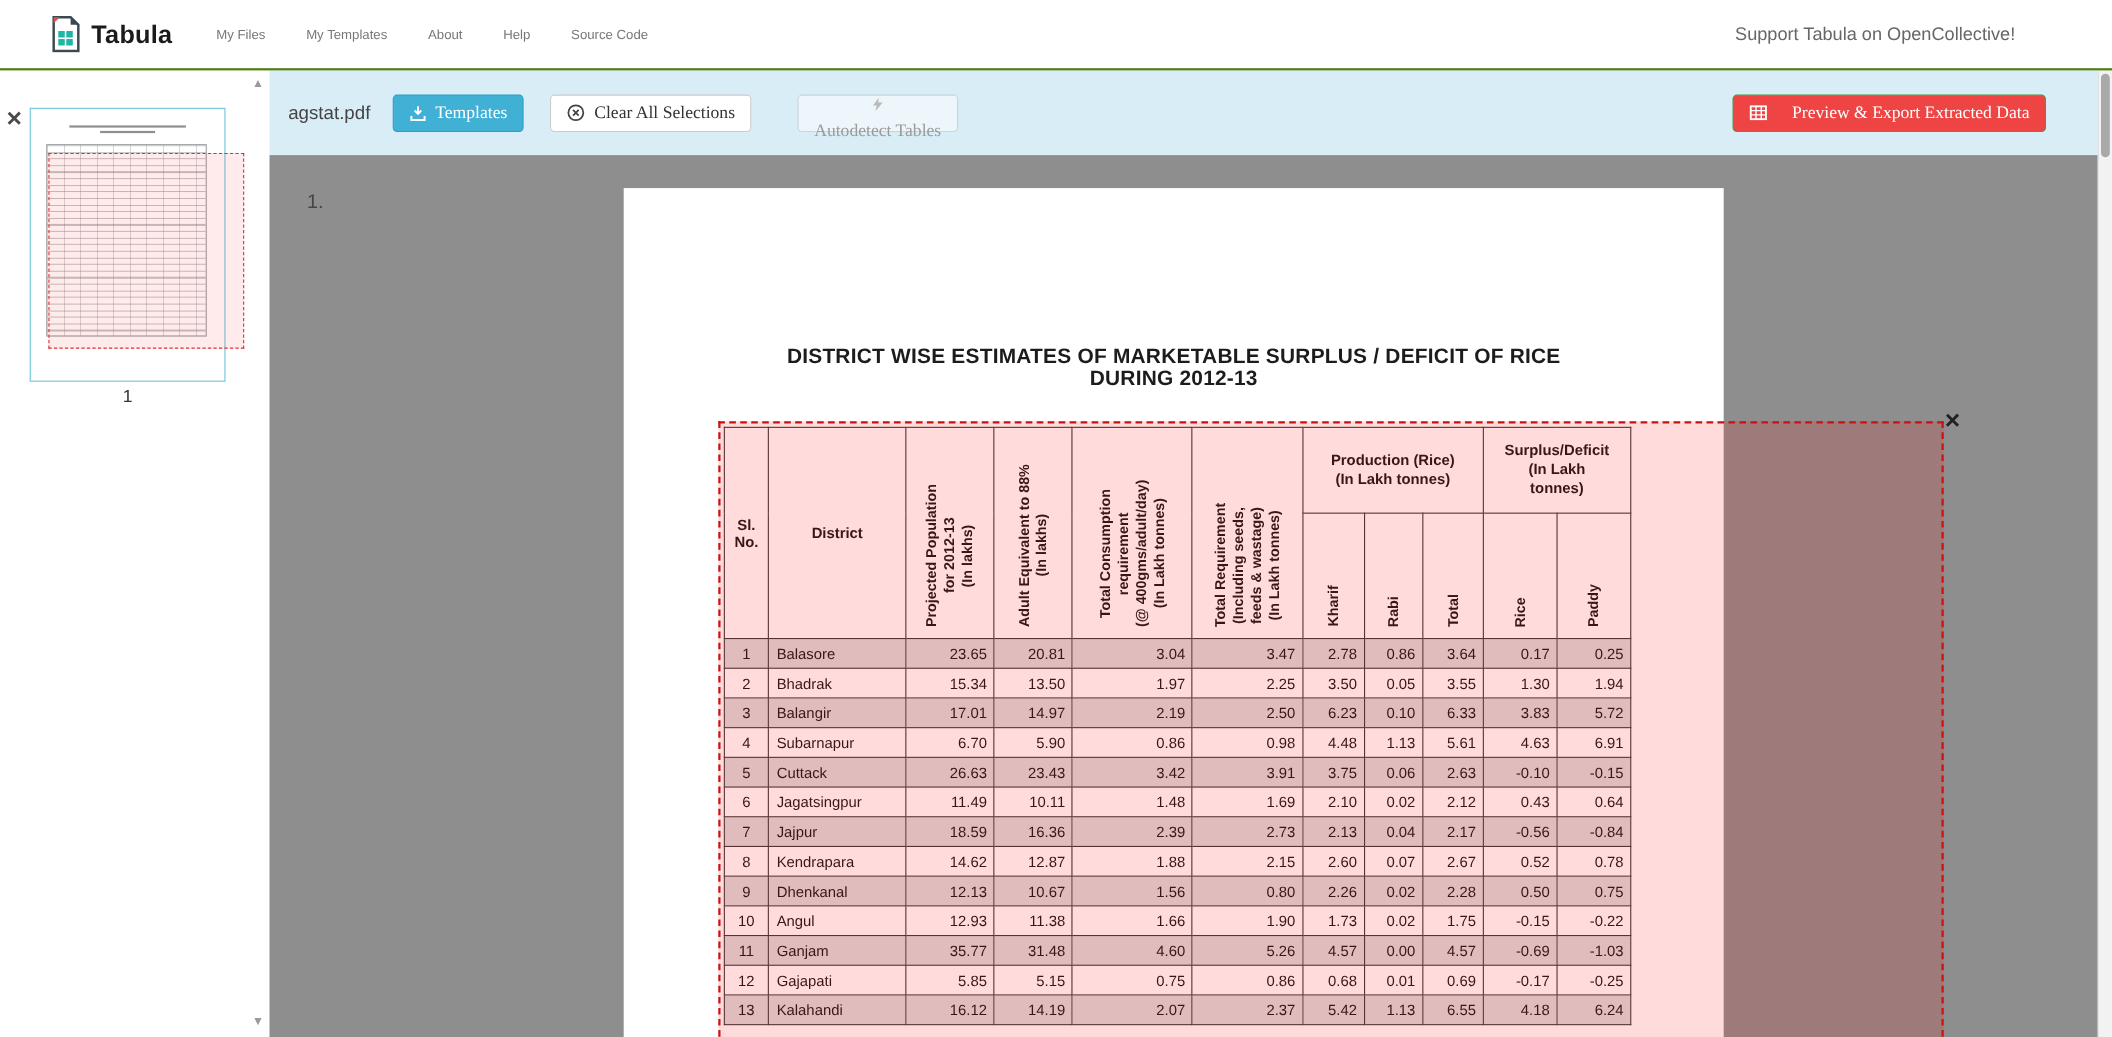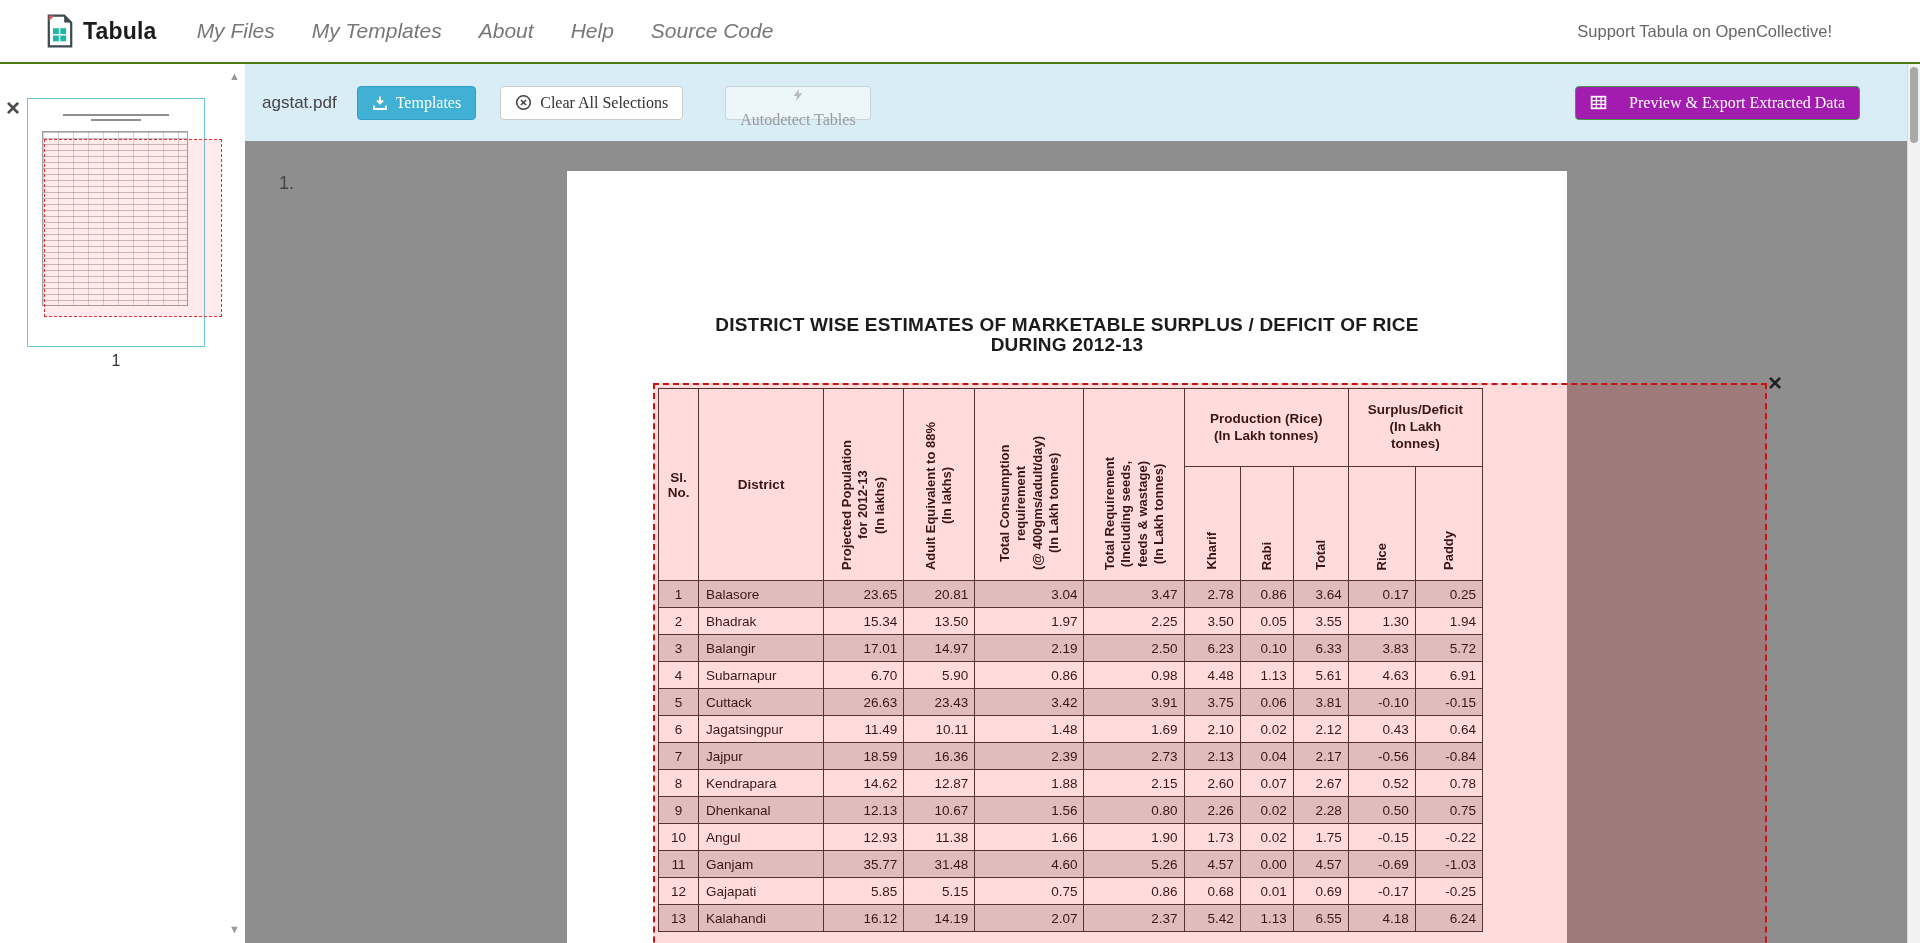--- a/index.html
+++ b/index.html
@@ -7,21 +7,21 @@
   html,body { width:1920px; height:943px; overflow:hidden; background:#fff;
               font-family:"Liberation Sans", sans-serif; }
   .app { width:1920px; height:943px; display:flex; flex-direction:column; }
 
   
   .navbar { height:64px; flex:none; background:#ffffff; border-bottom:2px solid #4d7c0f;
             display:flex; align-items:center; padding-left:46px; position:relative; z-index:20; }
   .brand { display:flex; align-items:center; gap:9px; cursor:pointer; }
   .brand-text { font-size:23px; font-weight:bold; color:#1b1b1b; letter-spacing:.2px; }
   .nav-links { display:flex; gap:37px; margin-left:40px; }
-  .nav-link { font-size:21px; color:#777; text-decoration:none; cursor:pointer;font-style:italic; }
+  .nav-link { font-size:12px; color:#777; text-decoration:none; cursor:pointer; }
   .support-link { margin-left:auto; margin-right:88px; font-size:16.5px; color:#666;
                   text-decoration:none; cursor:pointer; }
 
   
   .content { flex:1; display:flex; min-height:0; }
 
   
   .sidebar { width:245px; flex:none; background:#fff; position:relative; }
   .thumb-close { position:absolute; left:6px; top:32px; font-size:24px; font-weight:bold;
                  color:#4a4a4a; line-height:1; cursor:pointer; }
@@ -49,21 +49,21 @@
   .toolbar { height:77px; flex:none; background:#d9edf7; display:flex; align-items:center;
              padding:0 60px 0 17px; }
   .filename { font-size:17px; color:#444; }
   .btn { display:inline-flex; align-items:center; gap:8px; height:34px; padding:0 14px;
          border-radius:4px; font-size:16px; font-family:Liberation Serif, serif;
          cursor:pointer; border:1px solid transparent; white-space:nowrap; }
   .btn-info    { background:#41b0d5; border-color:#2d9fc5; color:#fff; margin-left:20px; }
   .btn-default { background:#ffffff; border-color:#cccccc; color:#333; margin-left:24px; }
   .btn-disabled{ background:rgba(255,255,255,.5); border-color:rgba(160,172,178,.45);
                  color:#9b9b9b; margin-left:42px; cursor:default;flex-direction:column; }
-  .btn-success { background:#a21caf; border-color:#49984a; color:#fff; margin-left:auto;gap:22px; }
+  .btn-success { background:#ef4444; border-color:#49984a; color:#fff; margin-left:auto;gap:22px; }
   .btn-ic { display:inline-flex; align-items:center; }
 
   
   .workspace { flex:1; background:#8e8e8e; position:relative; overflow:hidden; }
   .page-number { position:absolute; left:34px; top:32px; font-size:18px; color:#454545; }
   .pdf-page { position:absolute; left:322px; top:30px; width:1000px; height:1320px;
               background:#ffffff; cursor:crosshair; z-index:1; }
   .pdf-title { position:absolute; top:144px; left:0; width:100%; text-align:center;
                font-size:19px; font-weight:bold; line-height:20px; color:#1c1c1c;
                letter-spacing:.2px; white-space:pre-line; }
@@ -300,21 +300,21 @@
                 </tr>
                 <tr>
                   <td class="c-sl">5</td>
                   <td class="c-district">Cuttack</td>
                   <td class="c-num">26.63</td>
                   <td class="c-num">23.43</td>
                   <td class="c-num">3.42</td>
                   <td class="c-num">3.91</td>
                   <td class="c-num">3.75</td>
                   <td class="c-num">0.06</td>
-                  <td class="c-num">3.81</td>
+                  <td class="c-num">2.63</td>
                   <td class="c-num">-0.10</td>
                   <td class="c-num">-0.15</td>
                 </tr>
                 <tr>
                   <td class="c-sl">6</td>
                   <td class="c-district">Jagatsingpur</td>
                   <td class="c-num">11.49</td>
                   <td class="c-num">10.11</td>
                   <td class="c-num">1.48</td>
                   <td class="c-num">1.69</td>

